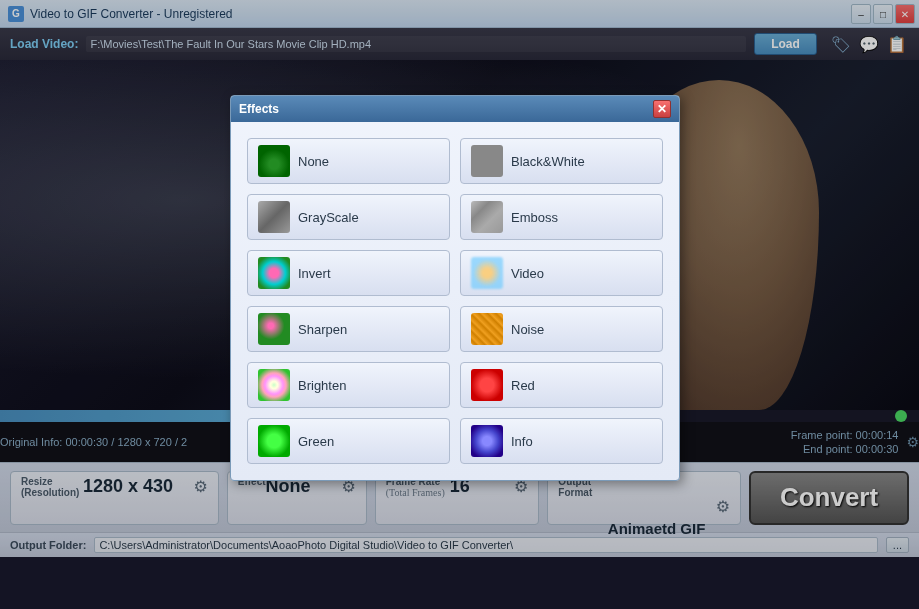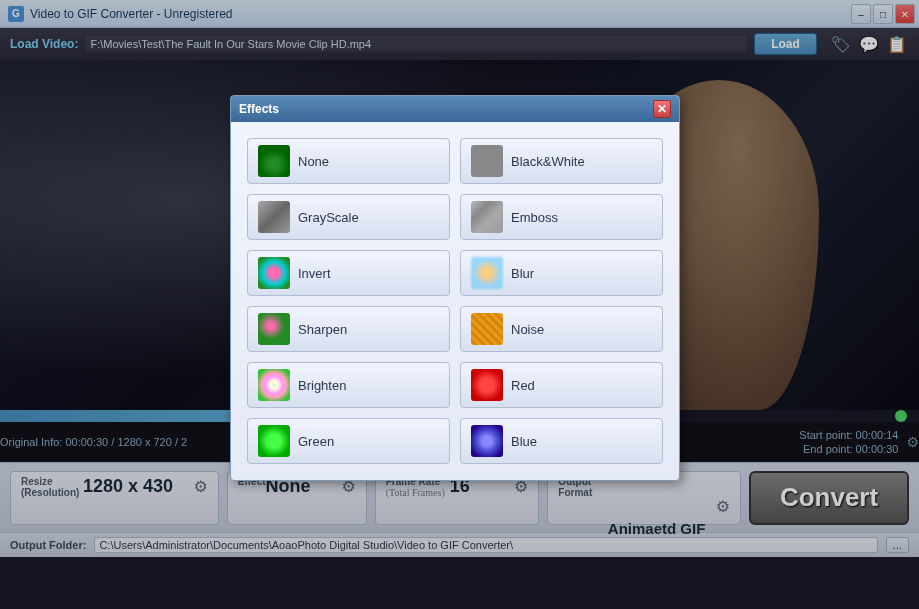--- a/index.html
+++ b/index.html
@@ -427,21 +427,21 @@
 
 <div class="timeline-bar">
   <div class="timeline-progress"></div>
   <div class="timeline-end-dot"></div>
 </div>
 
 <div class="info-bar">
   <span class="info-left">Original Info: 00:00:30 / 1280 x 720 / 2</span>
   <div style="display:flex;align-items:center;gap:8px;">
     <div class="info-right">
-      <span>Start point: 00:00:14</span>
+      <span>Frame point: 00:00:14</span>
       <span>End point: 00:00:30</span>
     </div>
     <span class="gear-icon-small">⚙</span>
   </div>
 </div>
 
 <div class="bottom-controls">
   <div class="control-box">
     <span class="control-label">Resize (Resolution)</span>
     <div class="control-footer">
@@ -501,21 +501,21 @@
         <button class="effect-btn">
           <div class="effect-thumb thumb-emboss"></div>
           <span>Emboss</span>
         </button>
         <button class="effect-btn">
           <div class="effect-thumb thumb-invert"></div>
           <span>Invert</span>
         </button>
         <button class="effect-btn">
           <div class="effect-thumb thumb-blur"></div>
-          <span>Blur</span>
+          <span>Video</span>
         </button>
         <button class="effect-btn">
           <div class="effect-thumb thumb-sharpen"></div>
           <span>Sharpen</span>
         </button>
         <button class="effect-btn">
           <div class="effect-thumb thumb-noise"></div>
           <span>Noise</span>
         </button>
         <button class="effect-btn">
@@ -525,17 +525,17 @@
         <button class="effect-btn">
           <div class="effect-thumb thumb-red"></div>
           <span>Red</span>
         </button>
         <button class="effect-btn">
           <div class="effect-thumb thumb-green"></div>
           <span>Green</span>
         </button>
         <button class="effect-btn">
           <div class="effect-thumb thumb-blue"></div>
-          <span>Blue</span>
+          <span>Info</span>
         </button>
       </div>
   </div>
 </div>
 
 </body></html>

